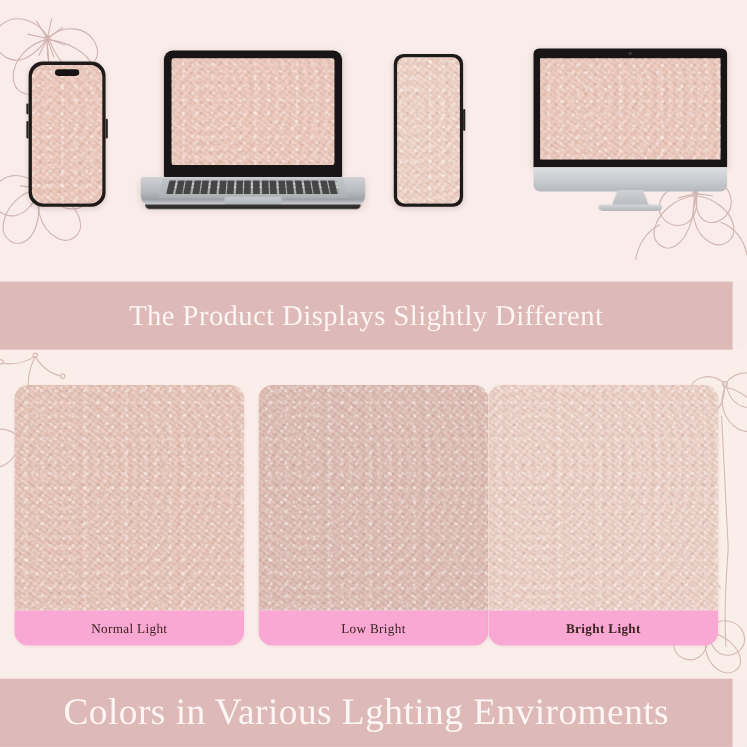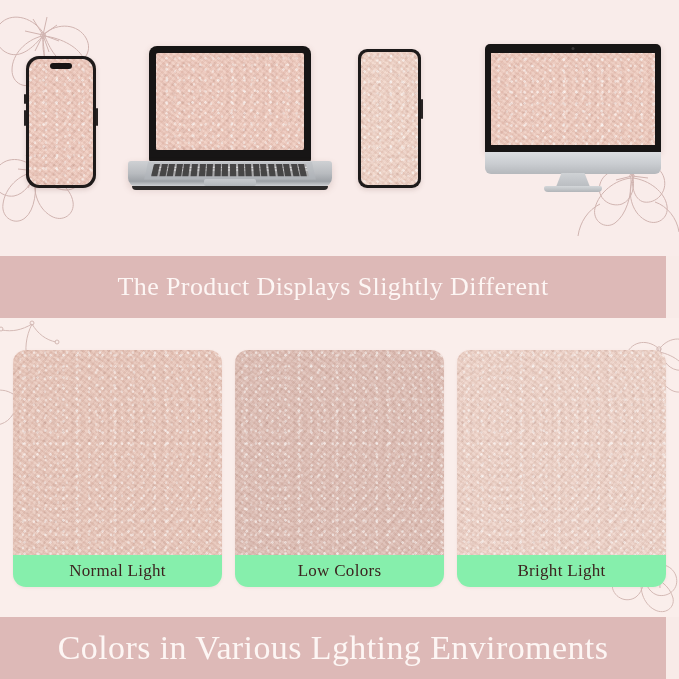--- a/index.html
+++ b/index.html
@@ -285,39 +285,39 @@
     position: absolute;
     top: 32px;
     width: 209px;
     height: 237px;
     border-radius: 13px;
     overflow: hidden;
     box-shadow: 0 1px 3px rgba(160,110,100,.10);
   }
   #swatch-0 { left: 13px; }
   #swatch-1 { left: 235px; }
-  #swatch-2 { left: 457px; }
+  #swatch-2 { left: 444px; font-weight: bold; }
 
   .swatch .color {
     position: absolute;
     left: 0; top: 0;
     width: 100%;
     height: 205px;
   }
   .swatch .label-strip {
     position: absolute;
     left: 0; bottom: 0;
     width: 100%;
     height: 32px;
     display: flex;
     align-items: center;
     justify-content: center;
-    background: #86efac;
+    background: #f9a8d4;
     color: #3c2420;
-    font-size: 17px;
+    font-size: 12px;
     letter-spacing: .3px;
   }
 
   svg.floral-svg { display: block; }
 </style>
 </head>
 <body>
 
 <div id="page">
 
@@ -431,21 +431,21 @@
     <div class="swatch" id="swatch-0">
       <div class="color tex" style="background:#e8c5b8;"></div>
       <div class="label-strip">
         <span>Normal Light</span>
       </div>
     </div>
 
     <div class="swatch" id="swatch-1">
       <div class="color tex" style="background:#ddbcb2;"></div>
       <div class="label-strip">
-        <span>Low Colors</span>
+        <span>Low Bright</span>
       </div>
     </div>
 
     <div class="swatch" id="swatch-2">
       <div class="color tex" style="background:#eed2c7;"></div>
       <div class="label-strip">
         <span>Bright Light</span>
       </div>
     </div>
   </div>

